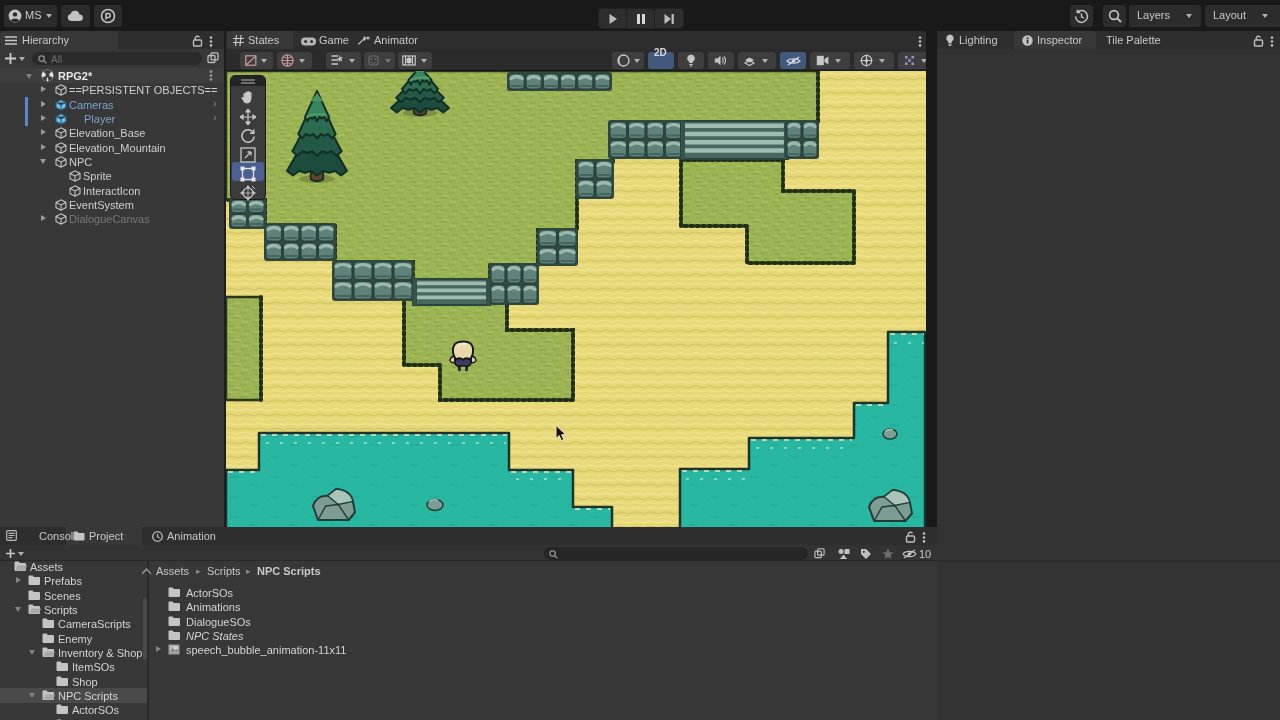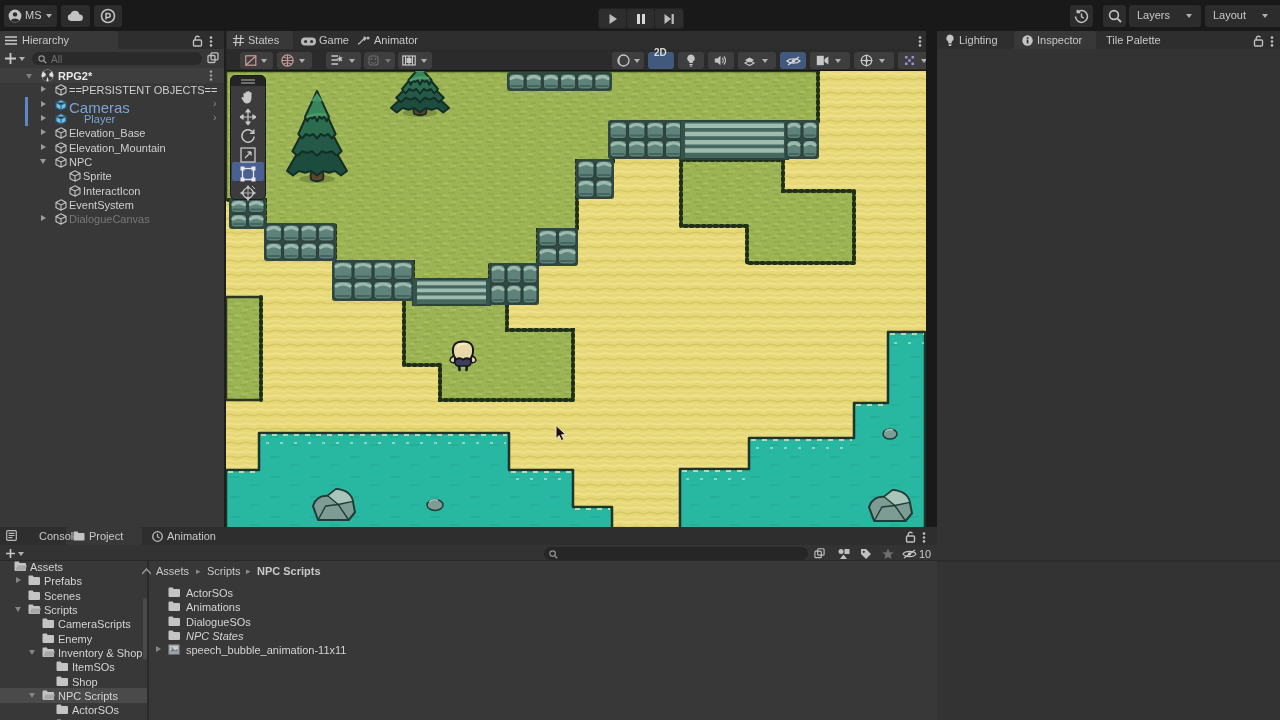--- a/index.html
+++ b/index.html
@@ -134,21 +134,21 @@
       <div class="caret r" style="left:41px;top:18px;"></div>
       <svg class="abs" style="left:55px;top:15.5px" width="12" height="12" viewBox="0 0 12 12">
         <path d="M6 0.8 L11 3.4 V8.6 L6 11.2 L1 8.6 V3.4 Z M1 3.4 L6 6 L11 3.4 M6 6 V11.2" fill="none" stroke="#c2c2c2" stroke-width="1.1"></path>
       </svg>
       <span class="abs" style="left:69px;top:15.5px;font-size:11px;color:#cfcfcf;">==PERSISTENT OBJECTS==</span>
       <div class="abs" style="left:25px;top:29px;width:2.5px;height:15px;background:#5e87c8;"></div>
       <div class="caret r" style="left:41px;top:33px;"></div>
       <svg class="abs" style="left:55px;top:30.5px" width="12" height="12" viewBox="0 0 12 12">
         <path d="M6 0.8 L11 3.4 V8.6 L6 11.2 L1 8.6 V3.4 Z M1 3.4 L6 6 L11 3.4 M6 6 V11.2" fill="#6ec2ea" stroke="#2d5b74" stroke-width="1.1"></path>
       </svg>
-      <span class="abs" style="left:69px;top:30.5px;font-size:15px;color:#7ba3d4;">Cameras</span>
+      <span class="abs" style="left:69px;top:30.5px;font-size:11px;color:#7ba3d4;">Cameras</span>
       <span class="abs" style="left:213px;top:29px;font-size:11px;color:#8a8a8a;">›</span>
       <div class="abs" style="left:25px;top:43px;width:2.5px;height:15px;background:#5e87c8;"></div>
       <div class="caret r" style="left:41px;top:47px;"></div>
       <svg class="abs" style="left:55px;top:44.5px" width="12" height="12" viewBox="0 0 12 12">
         <path d="M6 0.8 L11 3.4 V8.6 L6 11.2 L1 8.6 V3.4 Z M1 3.4 L6 6 L11 3.4 M6 6 V11.2" fill="#6ec2ea" stroke="#2d5b74" stroke-width="1.1"></path>
       </svg>
       <span class="abs" style="left:69px;top:44.5px;font-size:11px;color:#7ba3d4;padding-left:15px;">Player</span>
       <span class="abs" style="left:213px;top:43px;font-size:11px;color:#8a8a8a;">›</span>
       <div class="caret r" style="left:41px;top:61px;"></div>
       <svg class="abs" style="left:55px;top:58.5px" width="12" height="12" viewBox="0 0 12 12">

